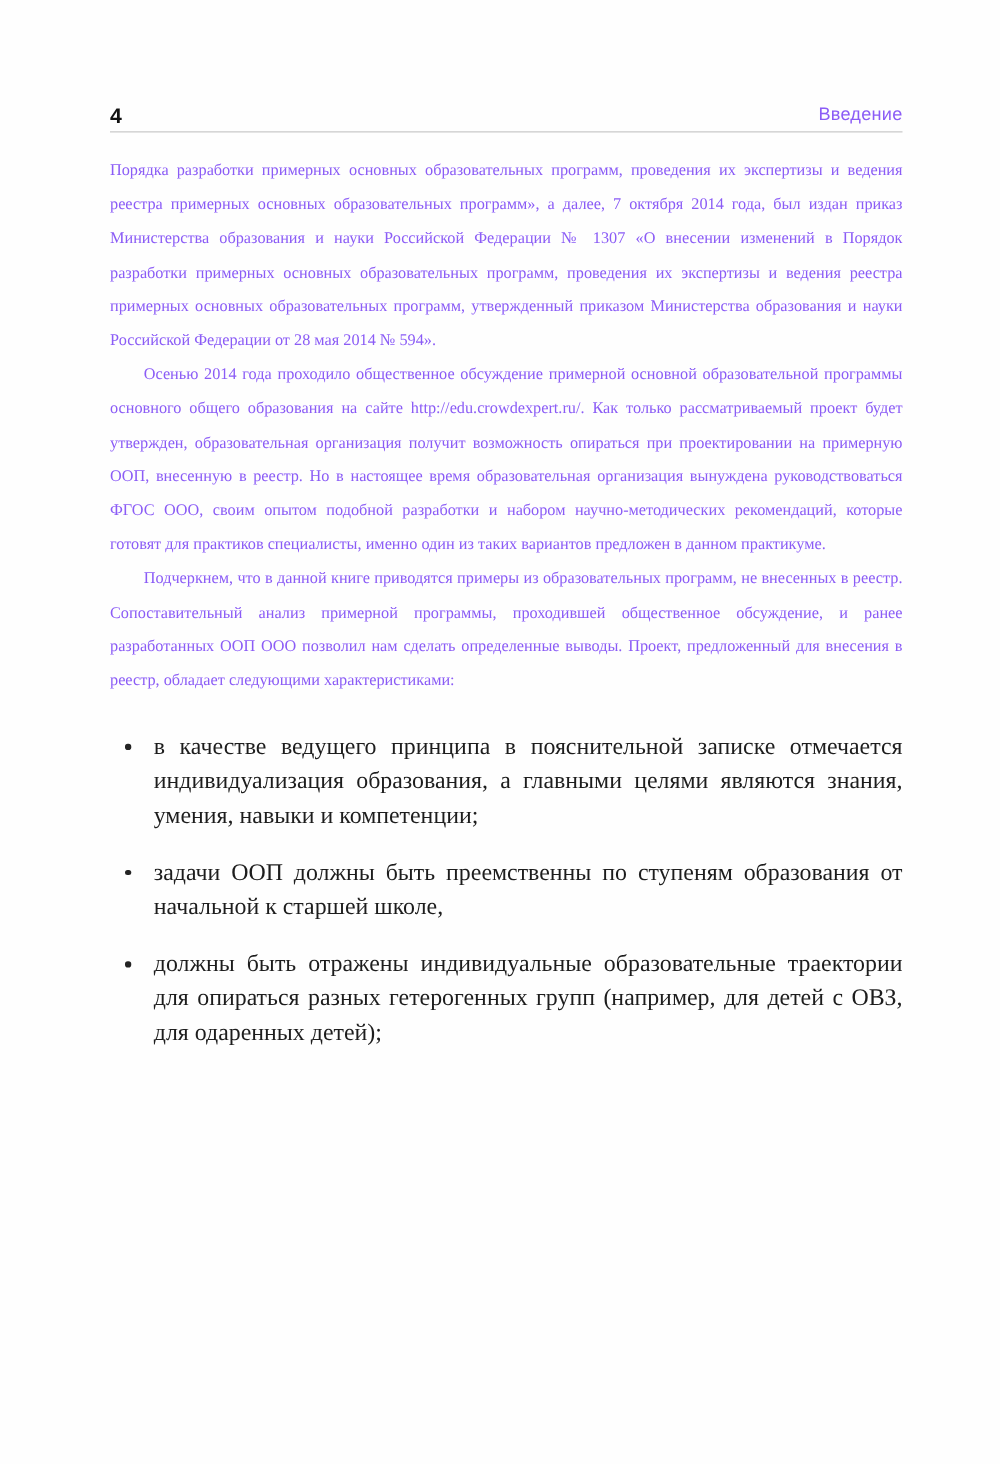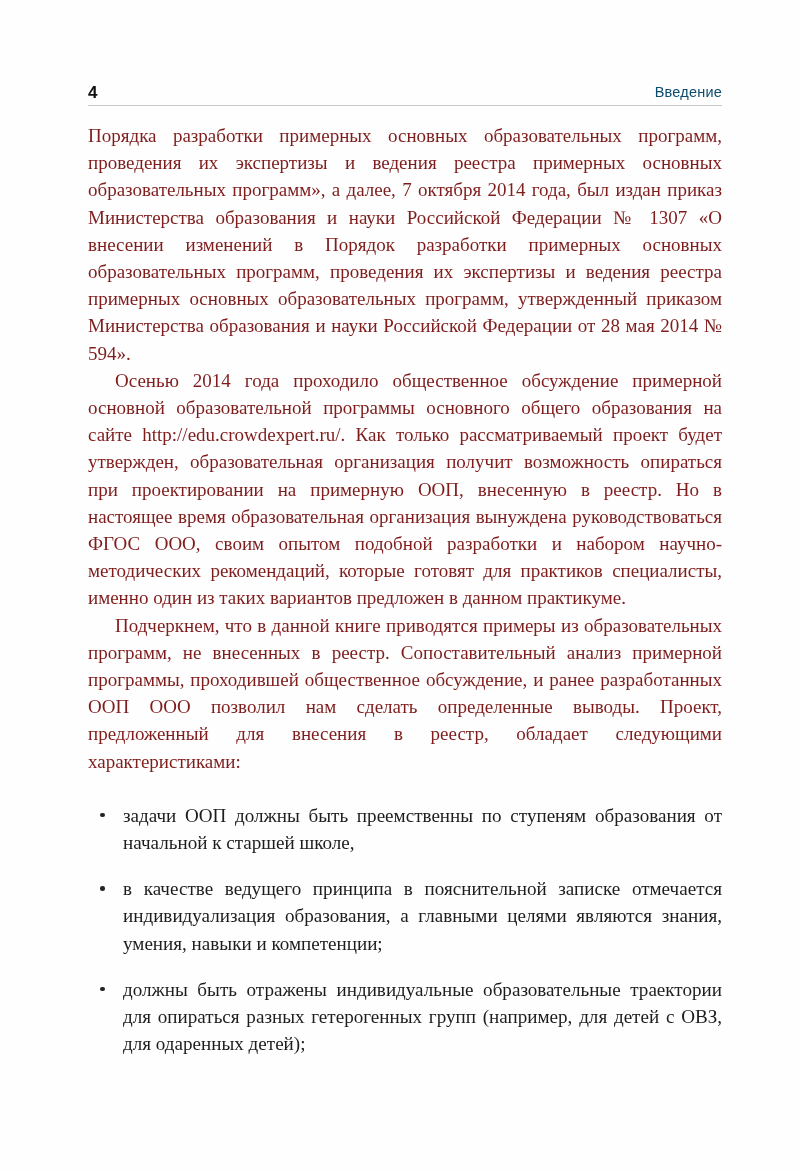--- a/index.html
+++ b/index.html
@@ -45,21 +45,21 @@
     font-size: 17px;
     line-height: 19px;
     color: #111111;
     letter-spacing: 0px;
   }
   .head-title {
     font-family: "Liberation Sans", "DejaVu Sans", sans-serif;
     font-weight: normal;
     font-size: 14.5px;
     line-height: 19px;
-    color: #0c4a6e;
+    color: #8b5cf6;
     letter-spacing: 0.2px;
   }
   .head-rule {
     position: absolute;
     left: 88px;
     top: 105px;
     width: 634px;
     height: 1px;
     background: #c9c9c9;
   }
@@ -67,27 +67,27 @@
   
   .textblock {
     position: absolute;
     left: 88px;
     top: 122px;
     width: 634px;
   }
 
   p.body {
     margin: 0;
-    font-size: 19px;
+    font-size: 13px;
     line-height: 27.2px;
     text-align: justify;
     text-justify: inter-word;
     text-indent: 27px;
     hyphens: manual;
-    color: #7f1d1d;
+    color: #8b5cf6;
     word-spacing: 0px;
   }
   p.body.first {
     text-indent: 0;
   }
 
   
   ul.bullets {
     list-style: none;
     margin: 0;
@@ -137,25 +137,25 @@
 
     <p class="body">Осенью 2014 года проходило общественное обсуждение примерной основной образовательной программы основного общего образования на сайте http://edu.crowdexpert.ru/. Как только рассматриваемый проект будет утвержден, образовательная организация получит возможность опираться при проектировании на примерную ООП, внесенную в реестр. Но в настоящее время образовательная организация вынуждена руководствоваться ФГОС ООО, своим опытом подобной разработки и набором научно-методических рекомендаций, которые готовят для практиков специалисты, именно один из таких вариантов предложен в данном практикуме.</p>
 
     <p class="body">Подчеркнем, что в данной книге приводятся примеры из образовательных программ, не внесенных в реестр. Сопоставительный анализ примерной программы, проходившей общественное обсуждение, и ранее разработанных ООП ООО позволил нам сделать определенные выводы. Проект, предложенный для внесения в реестр, обладает следующими характеристиками:</p>
 
     <div class="list-gap"></div>
 
     <ul class="bullets">
       <li>
         <span class="bullet-dot"></span>
-        <span class="li-text">задачи ООП должны быть преемственны по ступеням образования от начальной к старшей школе,</span>
+        <span class="li-text">в качестве ведущего принципа в пояснительной записке отмечается индивидуализация образования, а главными целями являются знания, умения, навыки и компетенции;</span>
       </li>
       <li>
         <span class="bullet-dot"></span>
-        <span class="li-text">в качестве ведущего принципа в пояснительной записке отмечается индивидуализация образования, а главными целями являются знания, умения, навыки и компетенции;</span>
+        <span class="li-text">задачи ООП должны быть преемственны по ступеням образования от начальной к старшей школе,</span>
       </li>
       <li>
         <span class="bullet-dot"></span>
         <span class="li-text">должны быть отражены индивидуальные образовательные траектории для опираться разных гетерогенных групп (например, для детей с ОВЗ, для одаренных детей);</span>
       </li>
     </ul>
 
   </div>
 </div>
 

